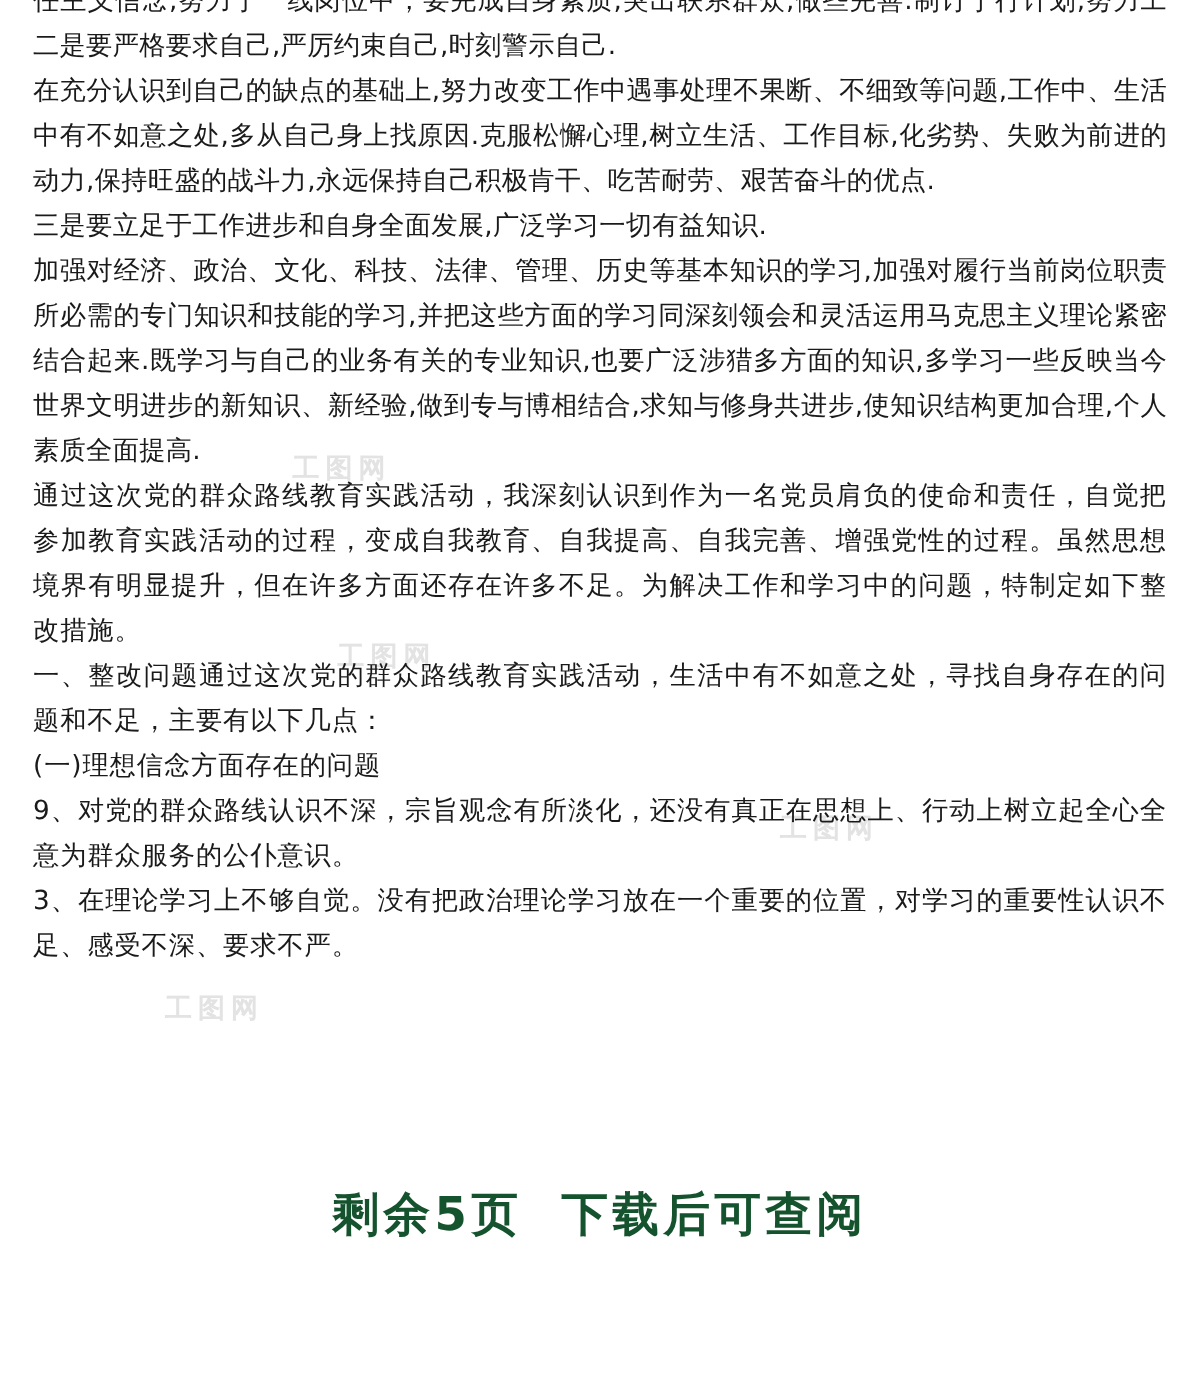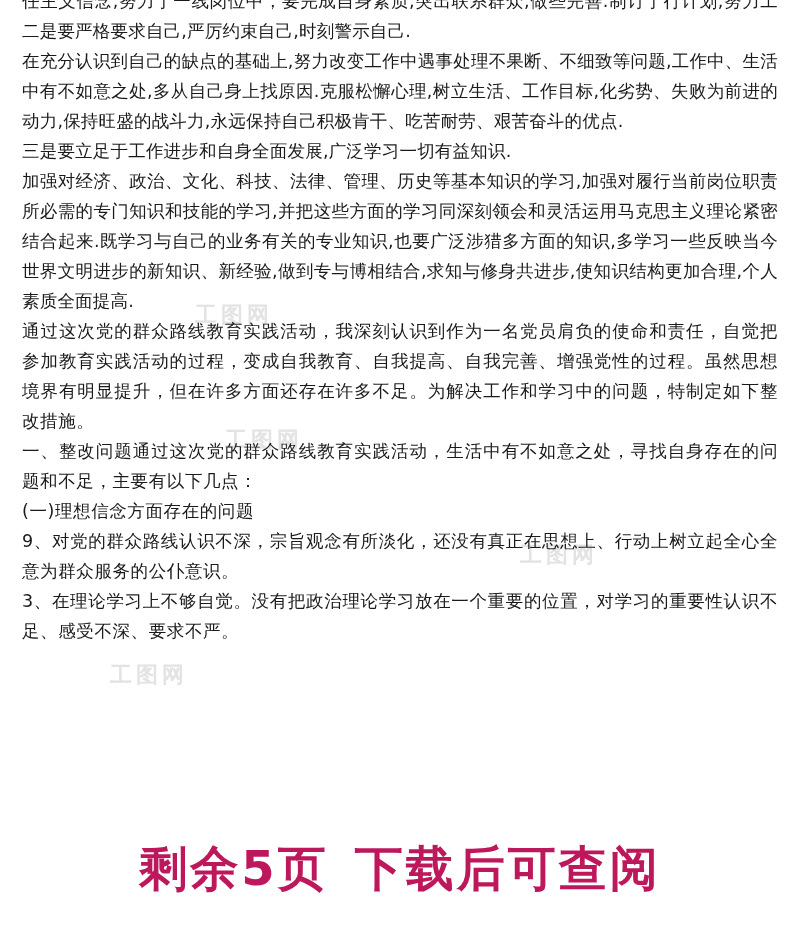--- a/index.html
+++ b/index.html
@@ -63,42 +63,42 @@
 
   .heading-line .tag {
     font-weight: bold;
   }
 
   
   .watermark {
     position: absolute;
     z-index: 1;
     color: #e3e3e3;
-    font-size: 22px;
+    font-size: 18px;
     letter-spacing: 4px;
     font-family: "DejaVu Sans", "Liberation Sans", sans-serif;
     white-space: nowrap;
     pointer-events: none;
     user-select: none;
     font-weight: bold;
   }
   .wm1 { left: 195px; top: 300px; }
   .wm2 { left: 225px; top: 425px; }
   .wm3 { left: 520px; top: 540px; }
   .wm4 { left: 110px; top: 660px; }
 
   .footer-note {
     position: absolute;
     left: 0;
     right: 0;
-    top: 837px;
+    top: 789px;
     text-align: center;
-    font-size: 48px;
+    font-size: 31px;
     font-weight: bold;
-    color: #be185d;
+    color: #14532d;
     letter-spacing: 3px;
     z-index: 3;
   }
   .footer-note .gap {
     display: inline-block;
     width: 26px;
   }
 </style>
 </head>
 <body>

